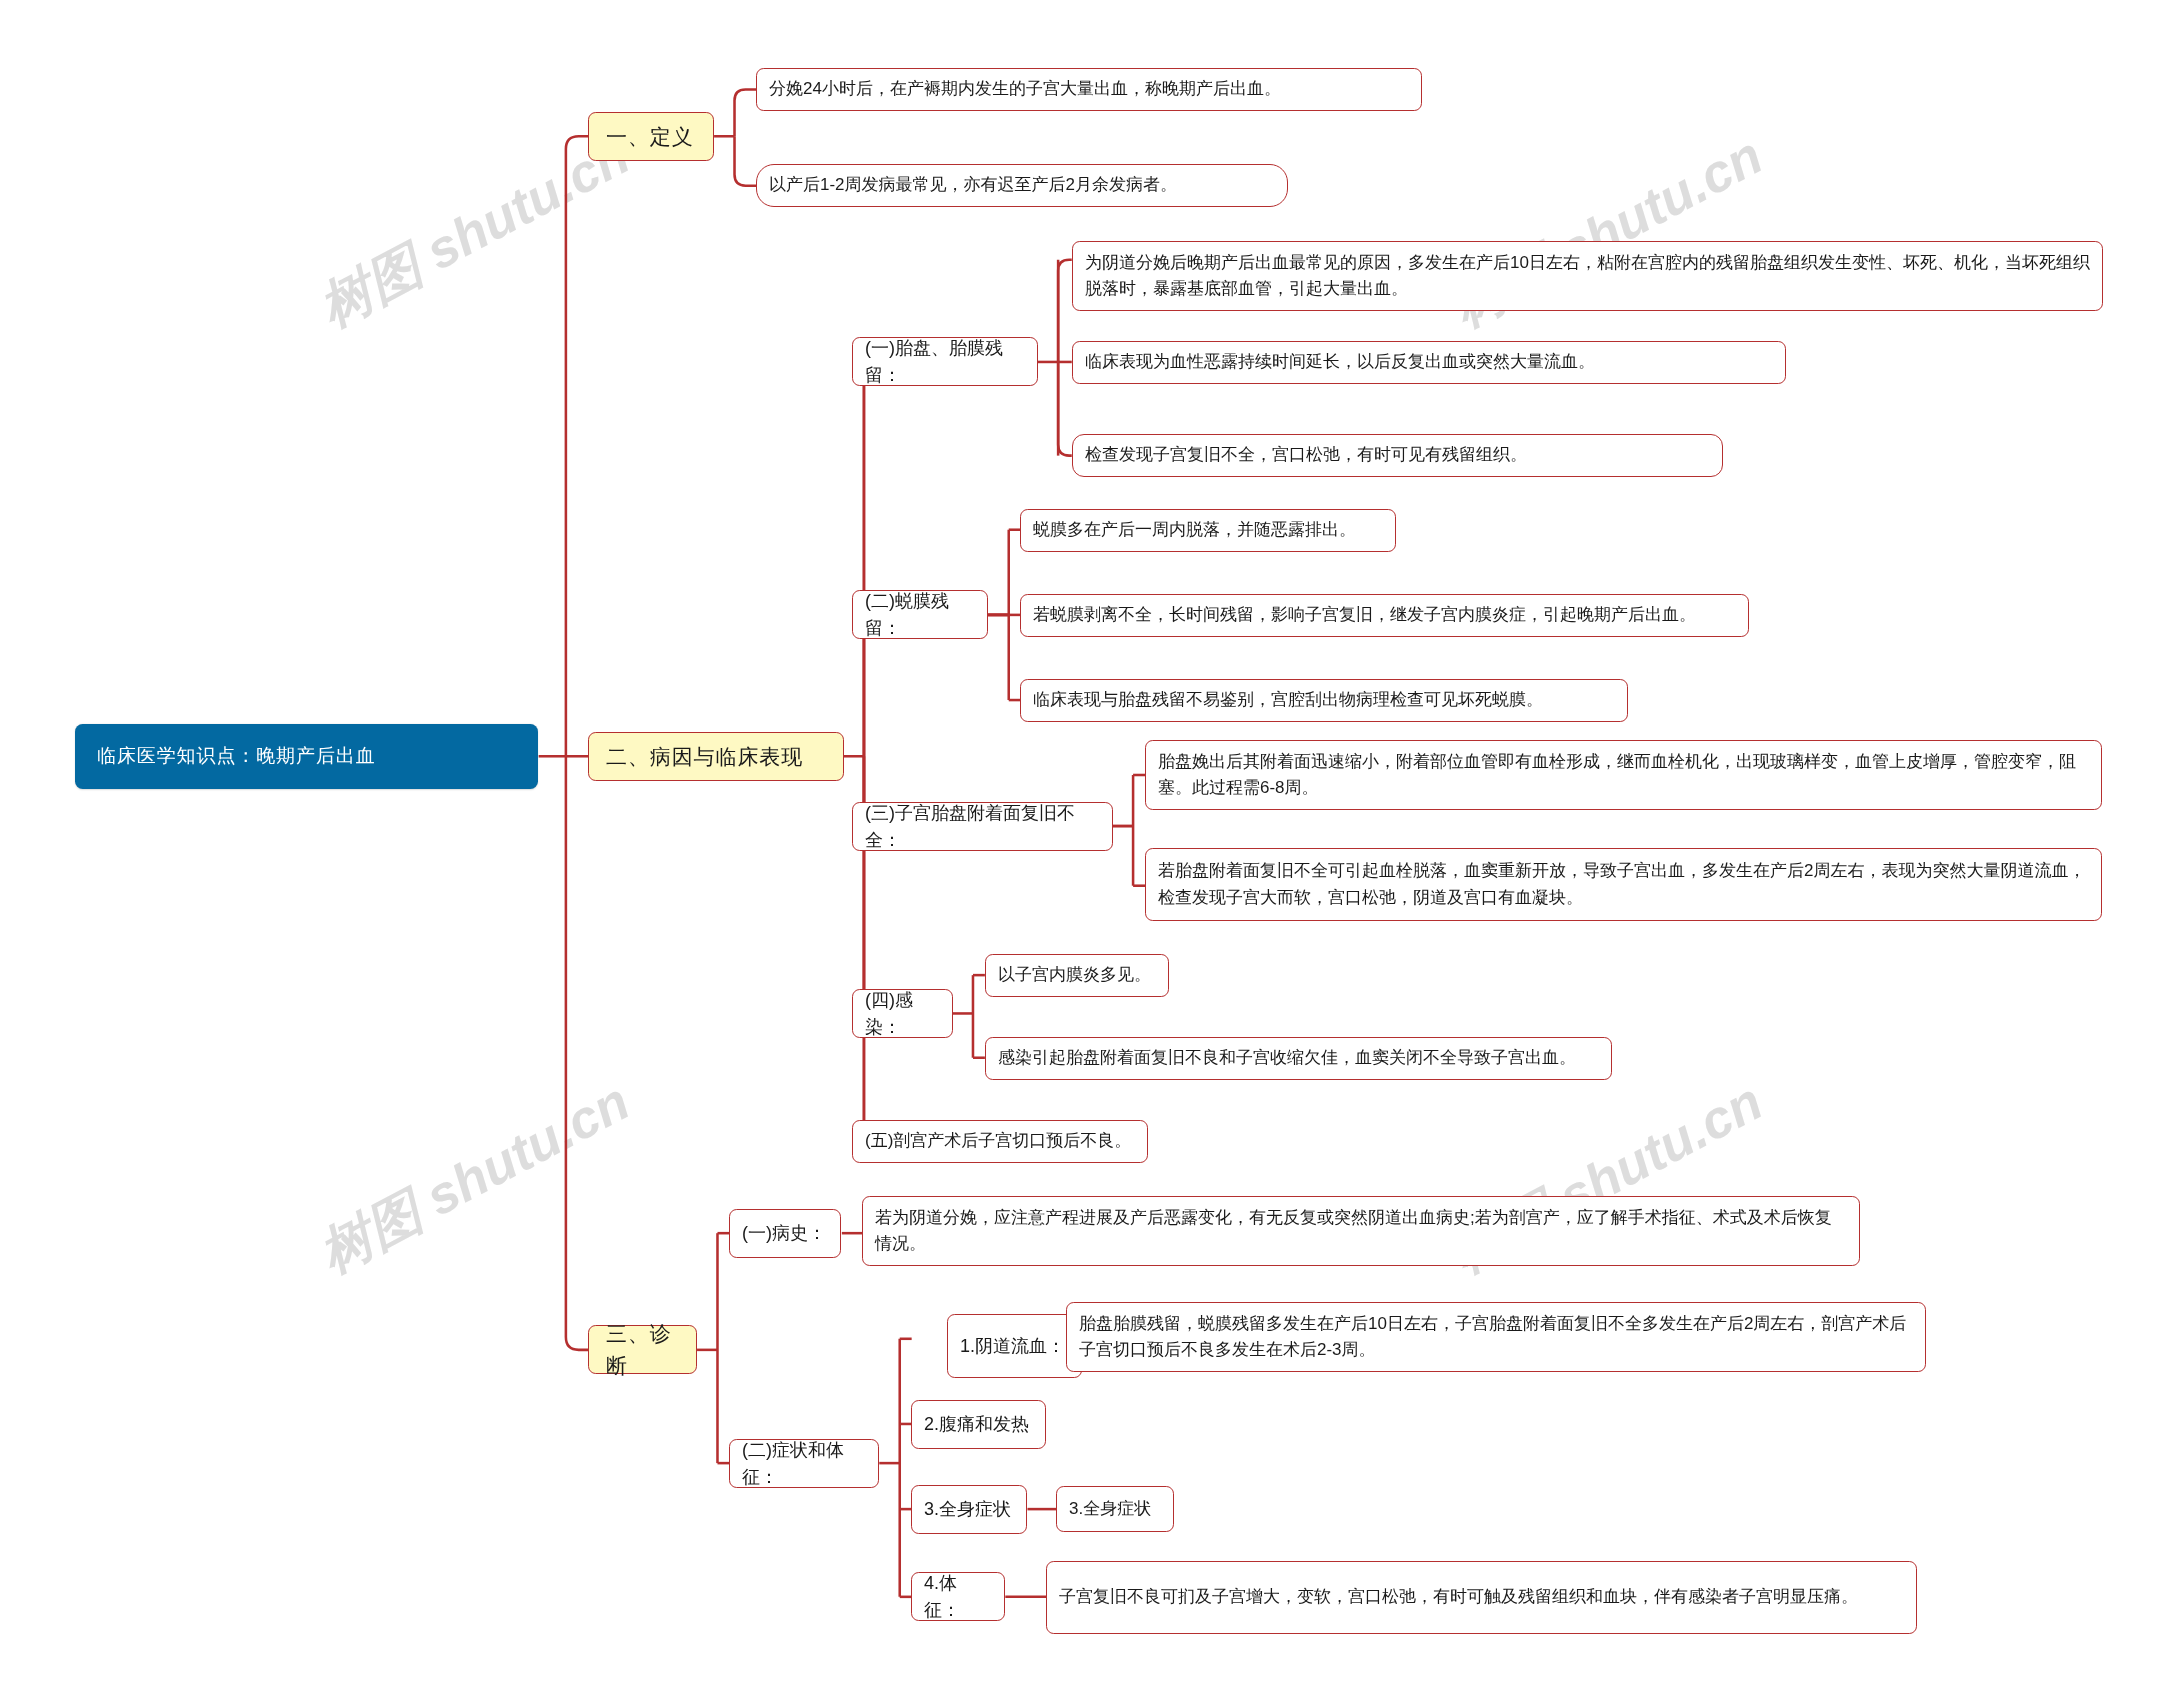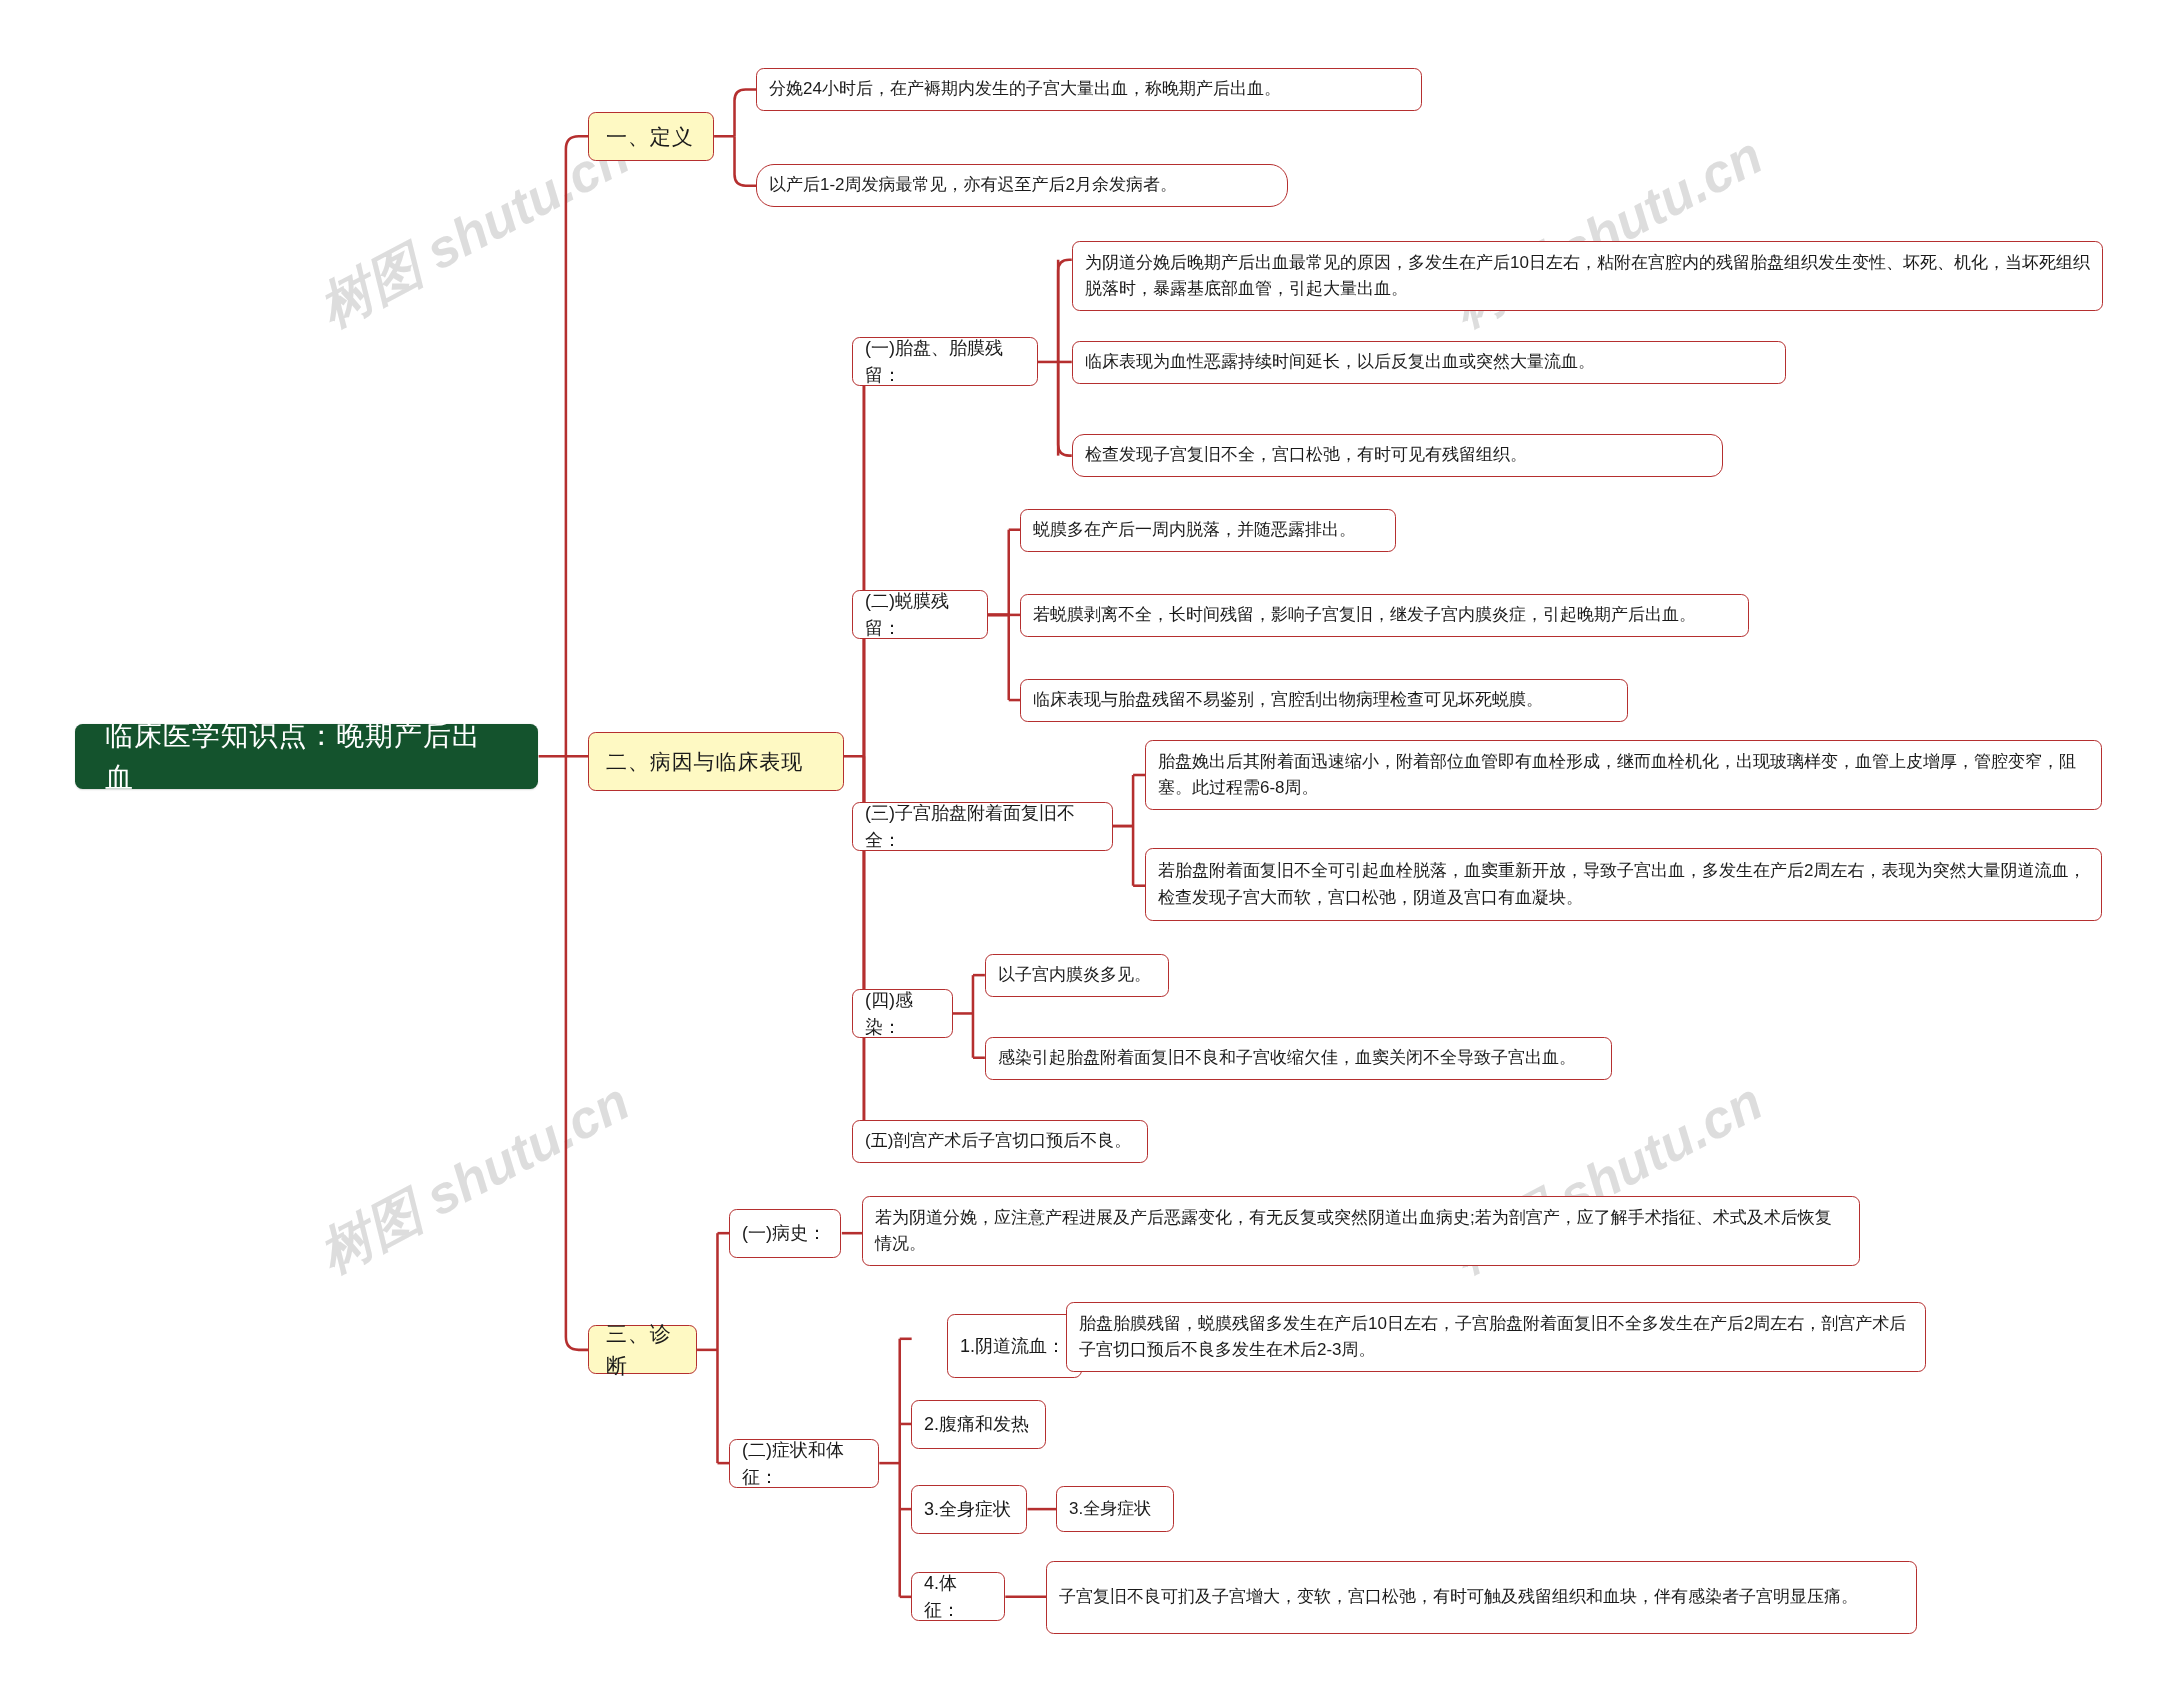--- a/index.html
+++ b/index.html
@@ -37,28 +37,28 @@
     background:#ffffff;
     color:#1a1a1a;
     display:flex;
     align-items:center;
     z-index:2;
     line-height:1.5;
   }
   .node .txt{display:block;width:100%;}
 
   .root{
-    background:#14532d;
+    background:#0369a1;
     border:none;
     border-radius:7.7px;
     color:#ffffff;
-    font-size:28px;
+    font-size:19px;
     letter-spacing:0.9px;
     justify-content:center;
-    padding:0 30px;
+    padding:0 22px;
     box-shadow:0 0.9px 1.7px rgba(0,0,0,.15);
   }
   .lvl2{
     background:#fef9c3;
     border-color:#b52f2f;
     font-size:21px;
     justify-content:center;
     padding:0 17px;
     letter-spacing:0.9px;
   }
@@ -169,21 +169,21 @@
   <div class="node lvl2" style="left:588px;top:112px;width:126px;height:49px;">
     <span class="txt">一、定义</span>
   </div>
   <div class="node leaf" style="left:756px;top:68px;width:666px;height:43px;">
     <span class="txt">分娩24小时后，在产褥期内发生的子宫大量出血，称晚期产后出血。</span>
   </div>
   <div class="node leaf" style="left:756px;top:164px;width:532px;height:43px;border-radius:18px;">
     <span class="txt">以产后1-2周发病最常见，亦有迟至产后2月余发病者。</span>
   </div>
 
-  <div class="node lvl2" style="left:588px;top:732px;width:256px;height:59px;">
+  <div class="node lvl2" style="left:588px;top:732px;width:256px;height:49px;">
     <span class="txt">二、病因与临床表现</span>
   </div>
 
   <div class="node lvl3" style="left:852px;top:337px;width:186px;height:49px;">
     <span class="txt">(一)胎盘、胎膜残留：</span>
   </div>
   <div class="node leaf" style="left:1072px;top:241px;width:1031px;height:70px;">
     <span class="txt">为阴道分娩后晚期产后出血最常见的原因，多发生在产后10日左右，粘附在宫腔内的残留胎盘组织发生变性、坏死、机化，当坏死组织脱落时，暴露基底部血管，引起大量出血。</span>
   </div>
   <div class="node leaf" style="left:1072px;top:341px;width:714px;height:43px;">

